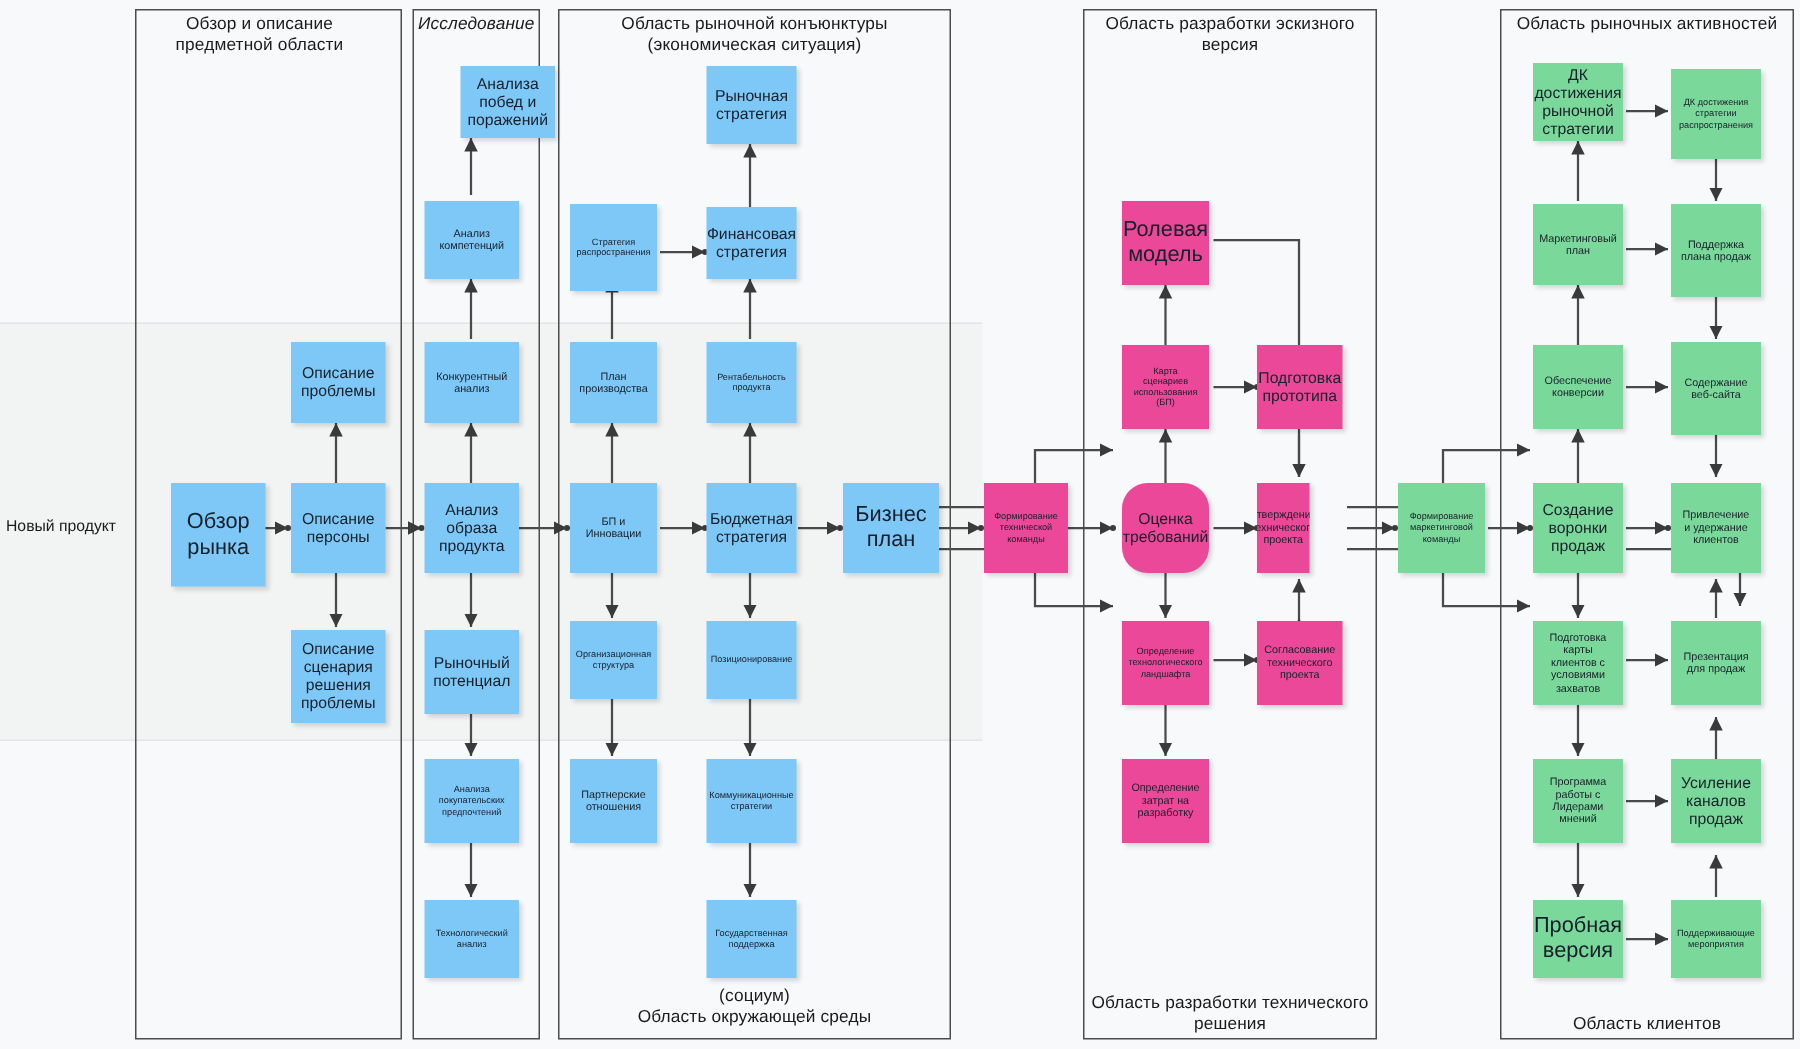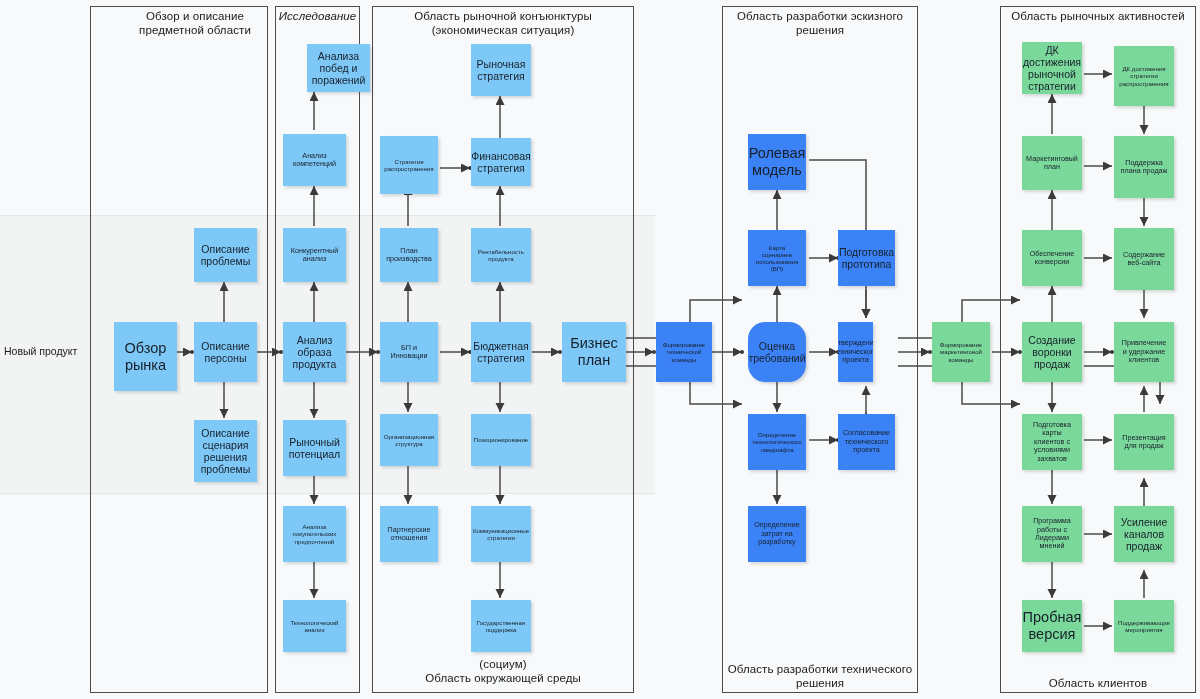--- a/index.html
+++ b/index.html
@@ -44,21 +44,21 @@
     align-items:center;
     justify-content:center;
     text-align:center;
     color:#17202a;
     line-height:1.16;
     padding:2px;
     box-shadow:2px 2px 3px rgba(0,0,0,.14);
     overflow:hidden;
   }
   .blue{background:#7ec8f7;}
-  .orange{background:#3b82f6;}
+  .orange{background:#ec4899;}
   .green{background:#7bd89b;}
 
   .fs-lg{font-size:14.5px;}
   .fs-md{font-size:10.5px;}
   .fs-sm{font-size:7.2px;}
   .fs-xs{font-size:6.1px;}
 
   
   .lane-label{
     position:absolute;
@@ -76,33 +76,33 @@
 <div id="stage">
 
   <div class="band" style="left:0;top:215px;width:655px;height:277px;"></div>
 
   <div class="panel" style="left:90px;top:6px;width:178px;height:687px;"></div>
   <div class="panel" style="left:275px;top:6px;width:85px;height:687px;"></div>
   <div class="panel" style="left:372px;top:6px;width:262px;height:687px;"></div>
   <div class="panel" style="left:722px;top:6px;width:196px;height:687px;"></div>
   <div class="panel" style="left:1000px;top:6px;width:196px;height:687px;"></div>
 
-  <div class="panel-title" style="left:108px;top:9px;width:174px;white-space:pre-line;">Обзор и описание
+  <div class="panel-title" style="left:86px;top:9px;width:174px;white-space:pre-line;">Обзор и описание
 предметной области</div>
 
   <div class="panel-title" style="left:277px;top:9px;width:81px;white-space:pre-line;font-style:italic;">Исследование</div>
 
   <div class="panel-title" style="left:374px;top:9px;width:258px;white-space:pre-line;">Область рыночной конъюнктуры
 (экономическая ситуация)</div>
 
   <div class="panel-title" style="left:374px;top:657px;width:258px;white-space:pre-line;">(социум)
 Область окружающей среды</div>
 
   <div class="panel-title" style="left:724px;top:9px;width:192px;white-space:pre-line;">Область разработки эскизного
-решения</div>
+версия</div>
 
   <div class="panel-title" style="left:724px;top:662px;width:192px;white-space:pre-line;">Область разработки технического
 решения</div>
 
   <div class="panel-title" style="left:1002px;top:9px;width:192px;white-space:pre-line;">Область рыночных активностей</div>
 
   <div class="panel-title" style="left:1002px;top:676px;width:192px;white-space:pre-line;">Область клиентов</div>
 
   <div class="lane-label" style="left:4px;top:345px;">Новый продукт</div>
 

